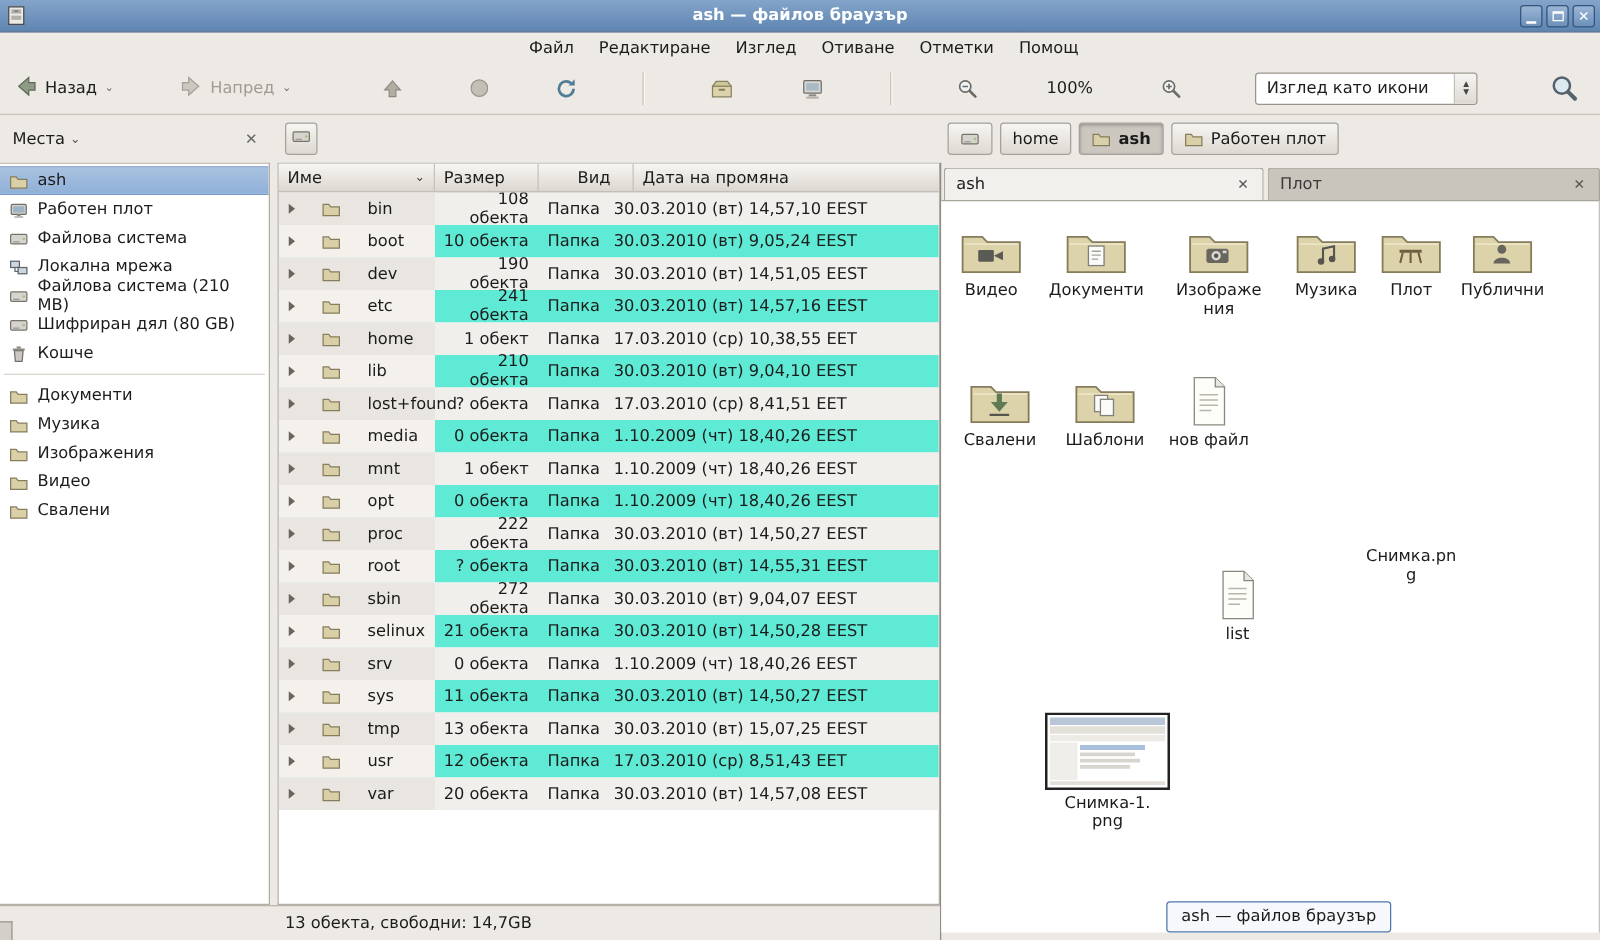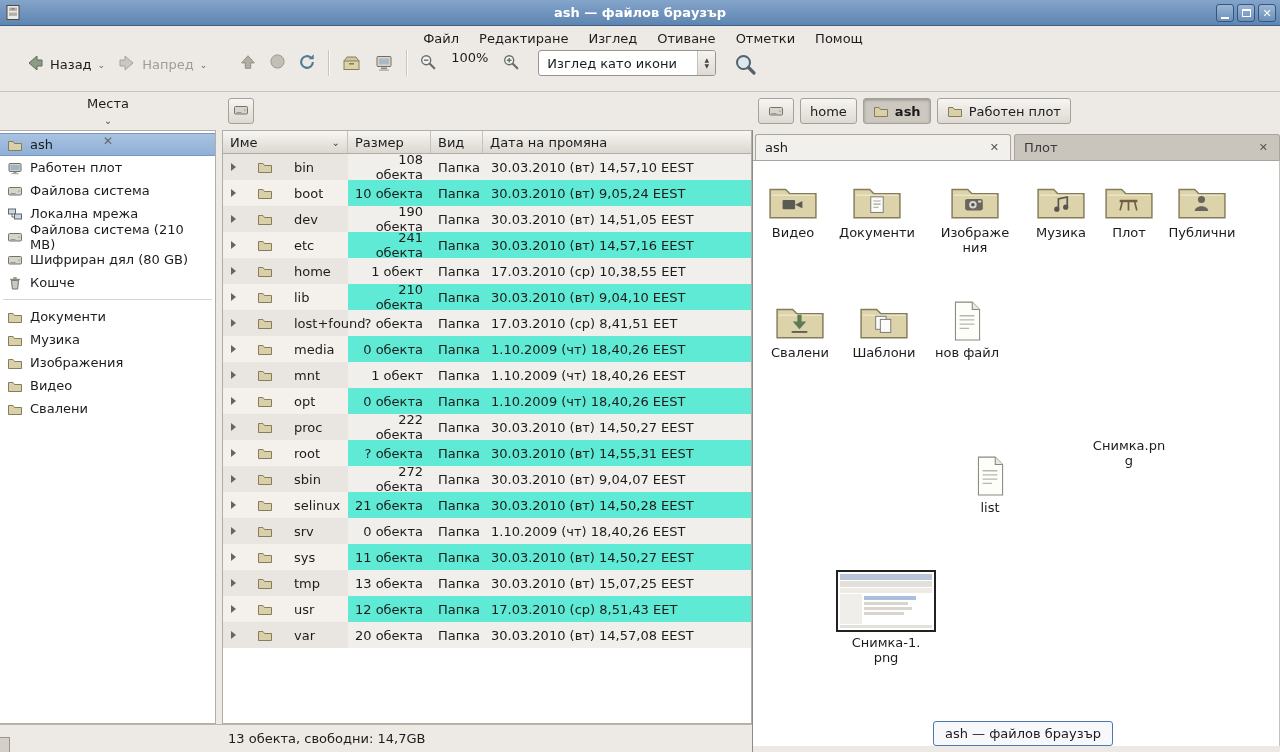--- a/index.html
+++ b/index.html
@@ -14,36 +14,36 @@
   .wbtn { width:18px; height:18px; border:1px solid #35567e; border-radius:3px; background:linear-gradient(#9cb6d5,#6b90ba); display:flex; align-items:center; justify-content:center; color:#fff; cursor:default; }
   .g-min { width:8px; height:2px; background:#fff; margin-top:9px; }
   .g-max { width:9px; height:8px; border:1px solid #fff; border-top-width:2px; }
   .g-close { font-size:11px; line-height:11px; }
 
   
   .menubar { height:24px; display:flex; align-items:center; padding-left:6px; background:#edeae5;justify-content:center; }
   .menu-item { padding:3px 10px; }
 
   
-  .toolbar { height:42px; display:flex; align-items:flex-start; padding:0 19px; border-bottom:1px solid #c8c4bb; background:#edeae5; }
+  .toolbar { height:42px; display:flex; align-items:center; padding:0 5px; border-bottom:1px solid #c8c4bb; background:#edeae5;gap:40px; }
   .tb-btn { display:flex; align-items:center; gap:5px; padding:3px 6px; }
   .tb-btn .dd { font-size:9px; color:#666; margin-left:1px; }
   .tb-btn.disabled { color:#a19d94; }
   .tb-icon { padding:3px 6px; display:flex; align-items:center; }
   .tb-sep { width:1px; height:26px; background:#c9c5bc; margin:0 6px; box-shadow:1px 0 0 #fbfaf8; }
   .ml20 { margin-left:20px; }
   .zoom { margin:0 8px; }
   .combo { width:178px; height:26px; border:1px solid #9a958c; border-radius:3px; background:#fff; display:flex; align-items:center; margin-left:12px; overflow:hidden; }
   .combo-label { flex:1; padding-left:8px; white-space:nowrap; }
   .combo-step { width:18px; height:100%; border-left:1px solid #c5c1b8; display:flex; flex-direction:column; align-items:center; justify-content:center; font-size:6px; color:#444; background:linear-gradient(#f6f4f1,#dedad3); line-height:6px; }
   .search-btn { margin-left:12px; }
 
   
   .band { height:38px; position:relative; background:#edeae5; }
-  .sidebar-header { position:absolute; left:0; top:4px; width:216px; height:30px; display:flex; align-items:center; padding:0 10px; gap:4px;flex-direction:column; }
+  .sidebar-header { position:absolute; left:0; top:4px; width:216px; height:30px; display:flex; align-items:center; padding:0 10px; gap:4px; }
   .sb-dd { font-size:10px; color:#555; }
   .flex1 { flex:1; }
   .sb-close { color:#666; font-size:12px; }
   .root-btn { position:absolute; left:228px; top:6px; width:26px; height:26px; border:1px solid #a5a19a; border-radius:3px; background:linear-gradient(#f7f5f2,#ddd9d2); display:flex; align-items:center; justify-content:center; }
   .pathbar { position:absolute; left:758px; top:6px; display:flex; gap:6px; }
   .path-btn { height:26px; display:flex; align-items:center; gap:6px; padding:0 9px; border:1px solid #a5a19a; border-radius:3px; background:linear-gradient(#f7f5f2,#ddd9d2); white-space:nowrap; }
   .path-btn.active { background:#ccc8c0; box-shadow:inset 0 1px 3px rgba(0,0,0,.3); font-weight:bold; }
   .p-ico { display:flex; }
 
   
@@ -54,21 +54,21 @@
   .sb-row { height:23px; display:flex; align-items:center; gap:7px; padding:0 7px; }
   .sb-row.sel { background:linear-gradient(#a9c2e0,#8fb0d8); border-top:1px solid #7598c6; border-bottom:1px solid #7598c6; }
   .sb-ico { display:flex; width:16px; }
   .sb-sep { height:1px; background:#d8d4cd; margin:5px 3px; }
   .splitter { width:6px; background:#edeae5; }
   .listpane { flex:1; background:#fff; border:1px solid #b2aea5; display:flex; flex-direction:column; min-width:0; }
   .lh { display:flex; height:23px; background:linear-gradient(#f8f6f3,#dbd7d0); border-bottom:1px solid #b1ada4; flex:0 0 23px; }
   .lh-cell { display:flex; align-items:center; padding:0 7px; border-right:1px solid #c6c2b9; }
   .w-name { width:125px; justify-content:space-between; }
   .w-size { width:83px; }
-  .w-type { width:52px; }
+  .w-type { width:52px;margin-left:24px; }
   .w-date { flex:1; border-right:none; }
   .sort { font-size:10px; color:#444; }
   .list-body { flex:1; overflow:hidden; }
   .lr { display:flex; height:26px; align-items:center; background:#5eead4; }
   .lr.alt { background:#f1efeb; }
   .cname { width:125px; height:100%; display:flex; align-items:center; gap:21px; padding-left:6px; background:#f4f1ed; }
   .lr.alt .cname { background:#e9e6e1; }
   .exp { width:0; height:0; border-top:4px solid transparent; border-bottom:4px solid transparent; border-left:5px solid #68655e; margin-left:2px; flex:0 0 auto; }
   .fico { display:flex; flex:0 0 auto; }
   .csize { width:83px; text-align:right; padding-right:8px; }

